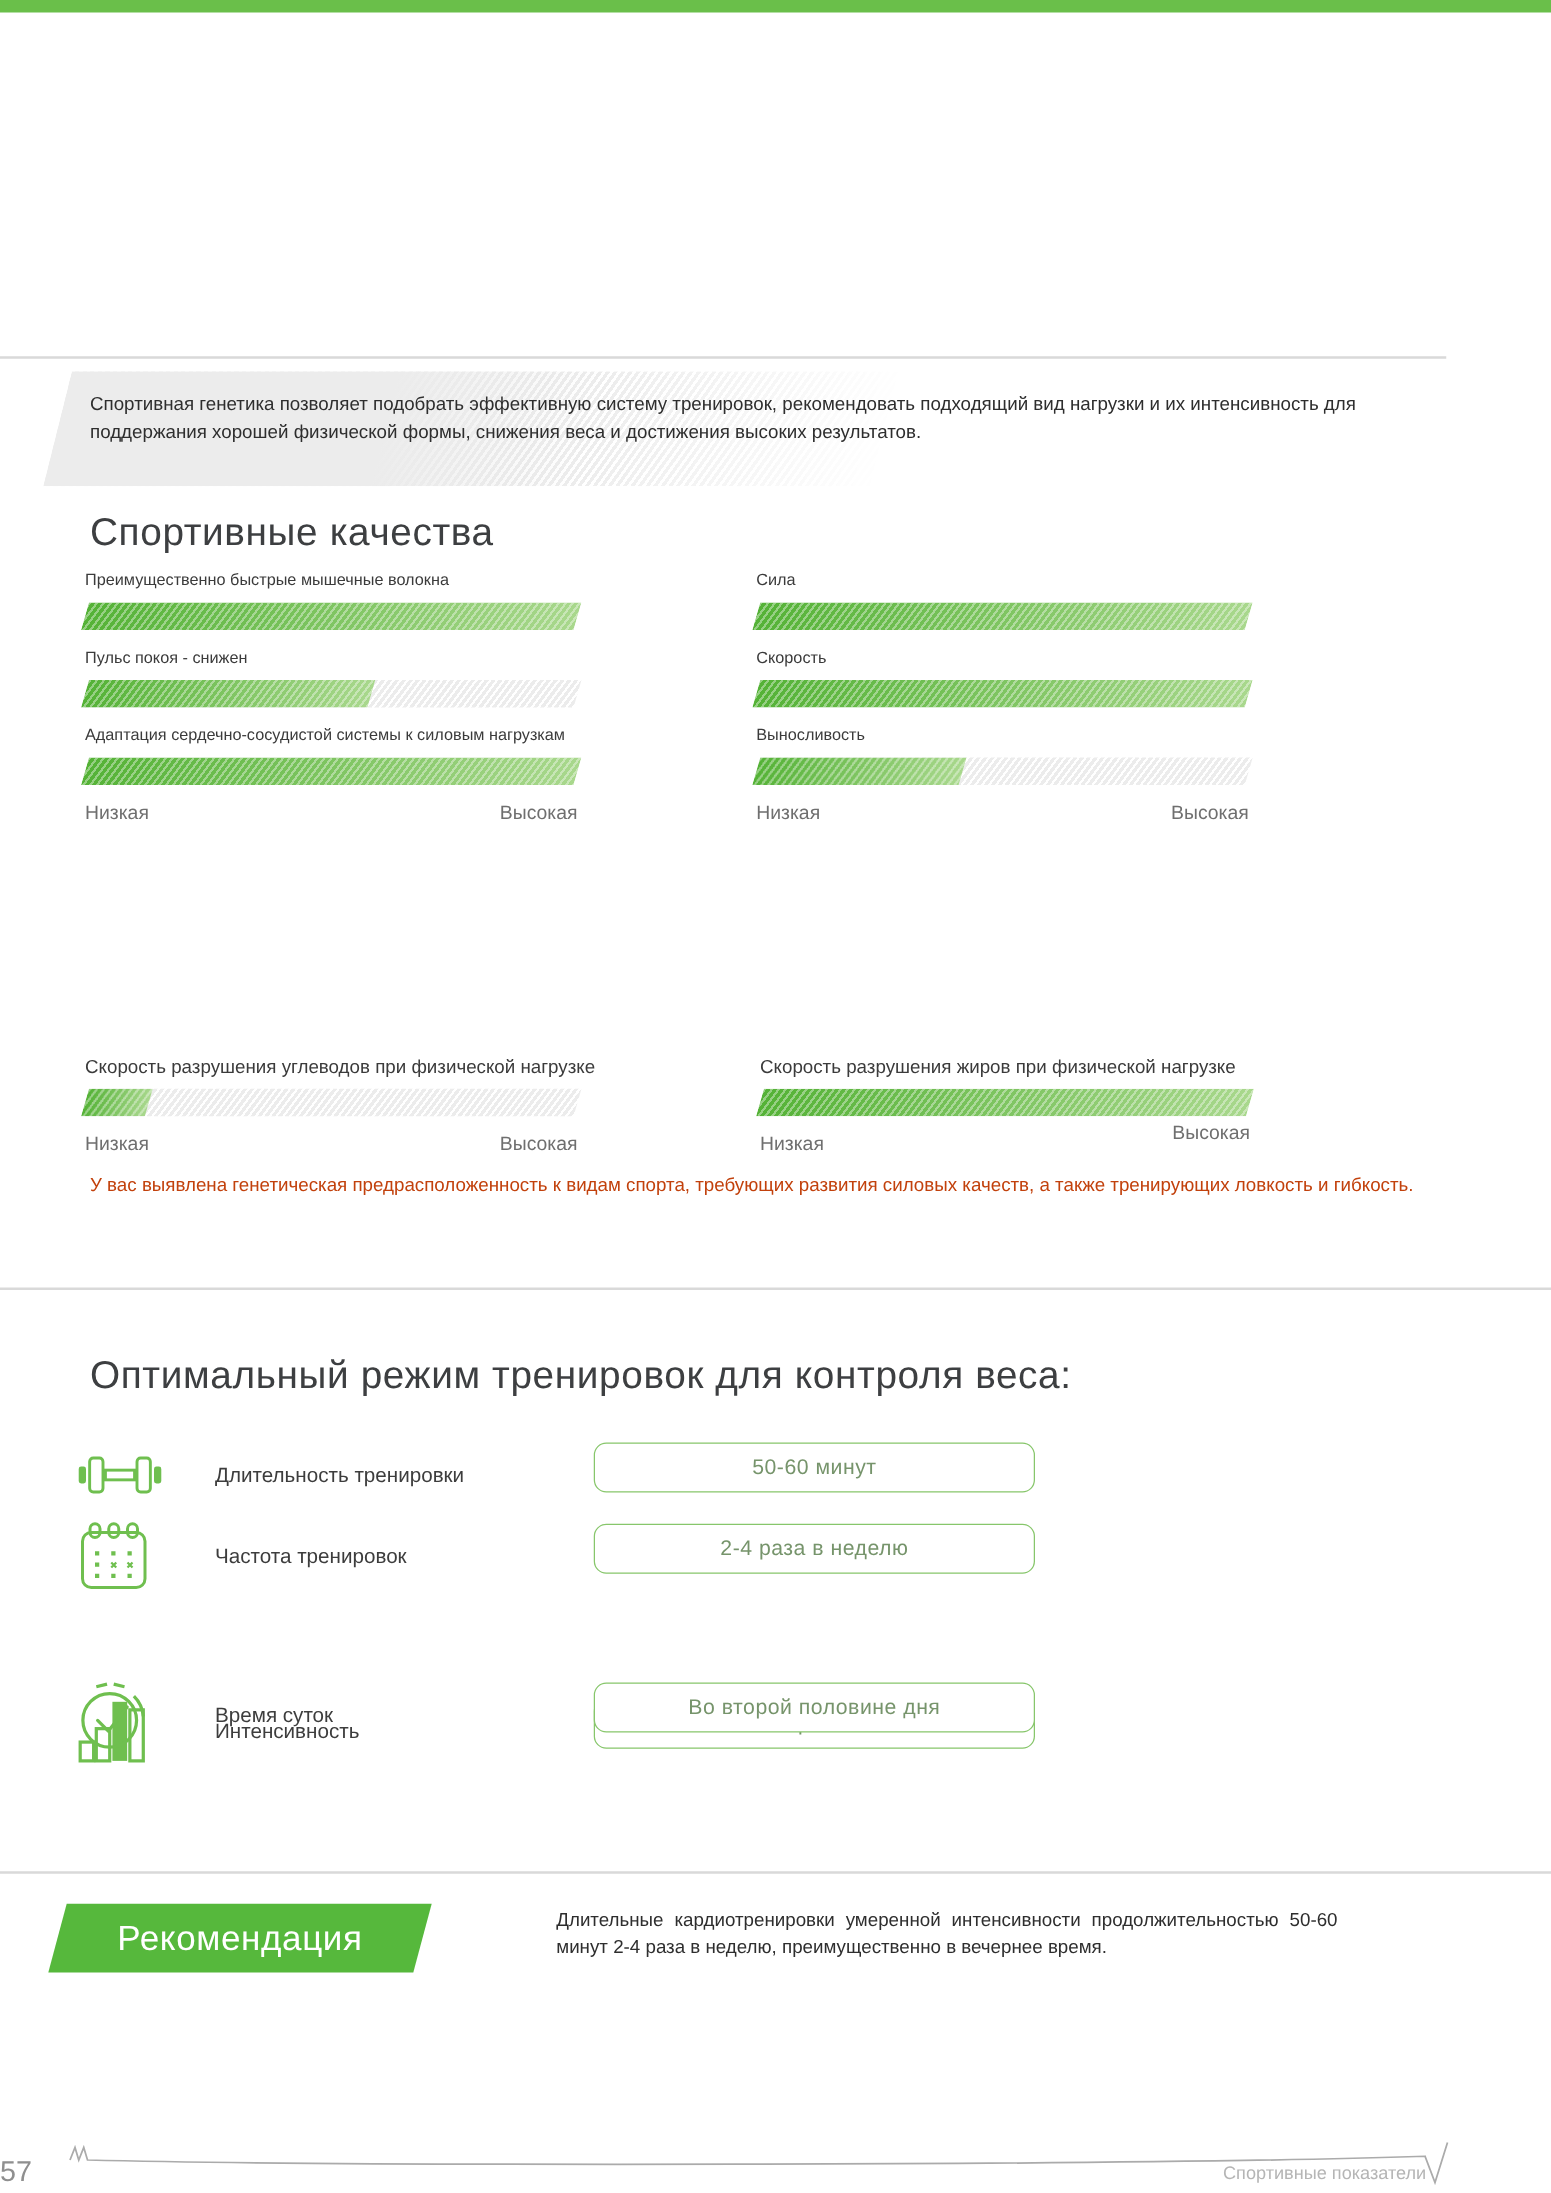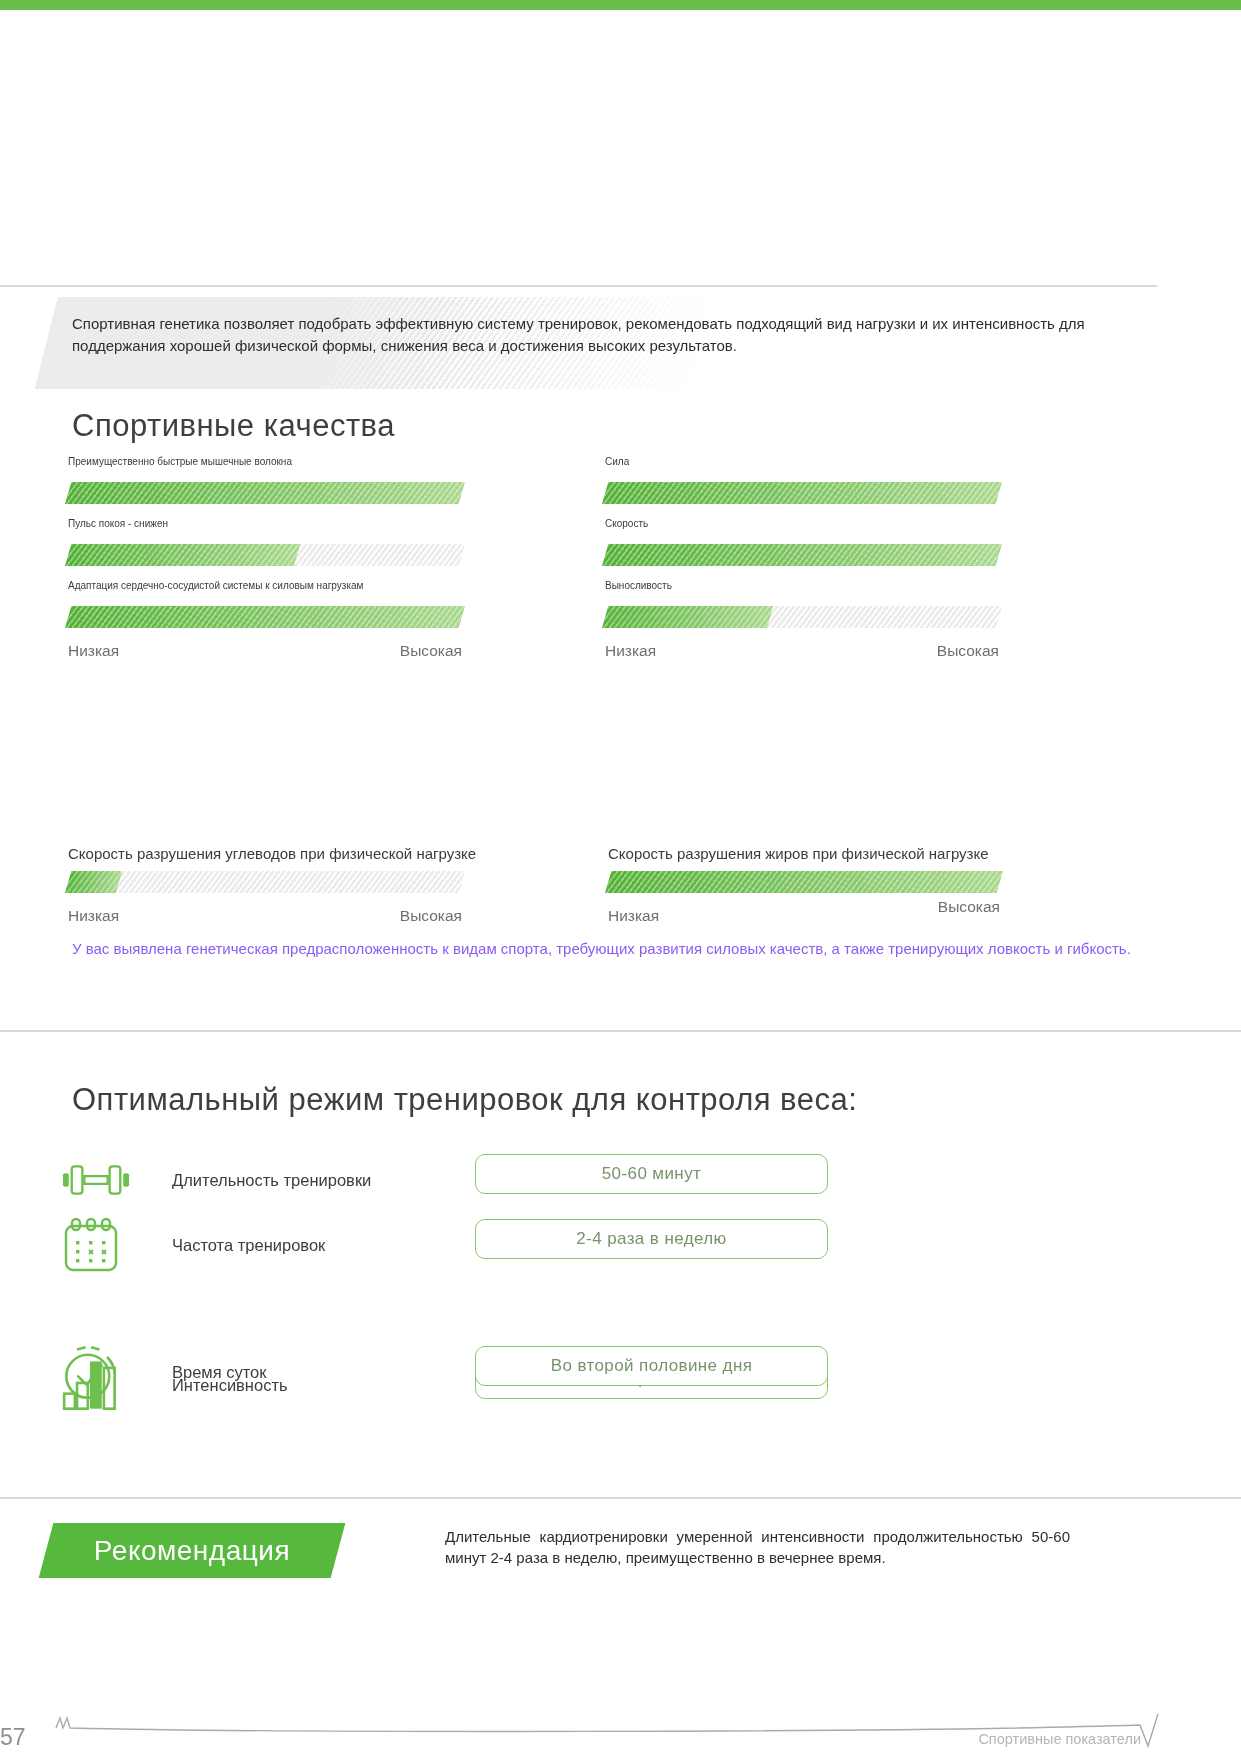--- a/index.html
+++ b/index.html
@@ -31,33 +31,33 @@
   .h1.qualities { top:408px; }
   .h1.training  { top:1082px; }
 
   .col { position:absolute; }
   .col.left1  { left:68px;  top:456px; width:394px; }
   .col.right1 { left:605px; top:456px; width:394px; }
   .col.left2  { left:68px;  top:845px; width:394px; }
   .col.right2 { left:608px; top:845px; width:392px; }
 
   .q-item { margin-bottom:14px; }
-  .q-label { font-size:10px; color:#3b3b3b; height:18px; margin-bottom:8px; white-space:nowrap; }
+  .q-label { font-size:13px; color:#3b3b3b; height:18px; margin-bottom:8px; white-space:nowrap; }
   .bar { height:22px; transform:skewX(-16deg);
          background:repeating-linear-gradient(115deg, #ffffff 0 2px, #ececec 2px 5px); overflow:hidden; }
   .fill { height:100%;
           background:
             repeating-linear-gradient(115deg, rgba(255,255,255,.38) 0 2px, rgba(255,255,255,0) 2px 5px),
             linear-gradient(to right,#54b236,#a9d88d); }
   .scale-row { display:flex; justify-content:space-between; margin-top:10px;
                font-size:15.5px; color:#6f6f6f; }
   .scale-row.raised .hi { position:relative; top:-9px; }
 
   .conclusion { position:absolute; left:72px; top:938px; width:1100px;
-                font-size:15px; line-height:1.5; color:#8b5cf6; text-align:justify; }
+                font-size:15px; line-height:1.5; color:#c2410c; text-align:justify; }
 
   .t-row { position:absolute; left:60px; width:780px; height:56px; }
   .t-row .icon { position:absolute; left:2px; top:0; width:68px; height:56px; }
   .t-row .t-label { position:absolute; left:112px; top:50%; transform:translateY(-46%);
                     font-size:16.5px; color:#3d3d3d; white-space:nowrap; }
   .pill { position:absolute; left:415px; top:2px; width:353px; height:40px;
           border:1.5px solid #87c66b; border-radius:10px; background:#fff;
           display:flex; align-items:center; justify-content:center;
           font-size:17px; color:#76946b; letter-spacing:.4px; }
 

